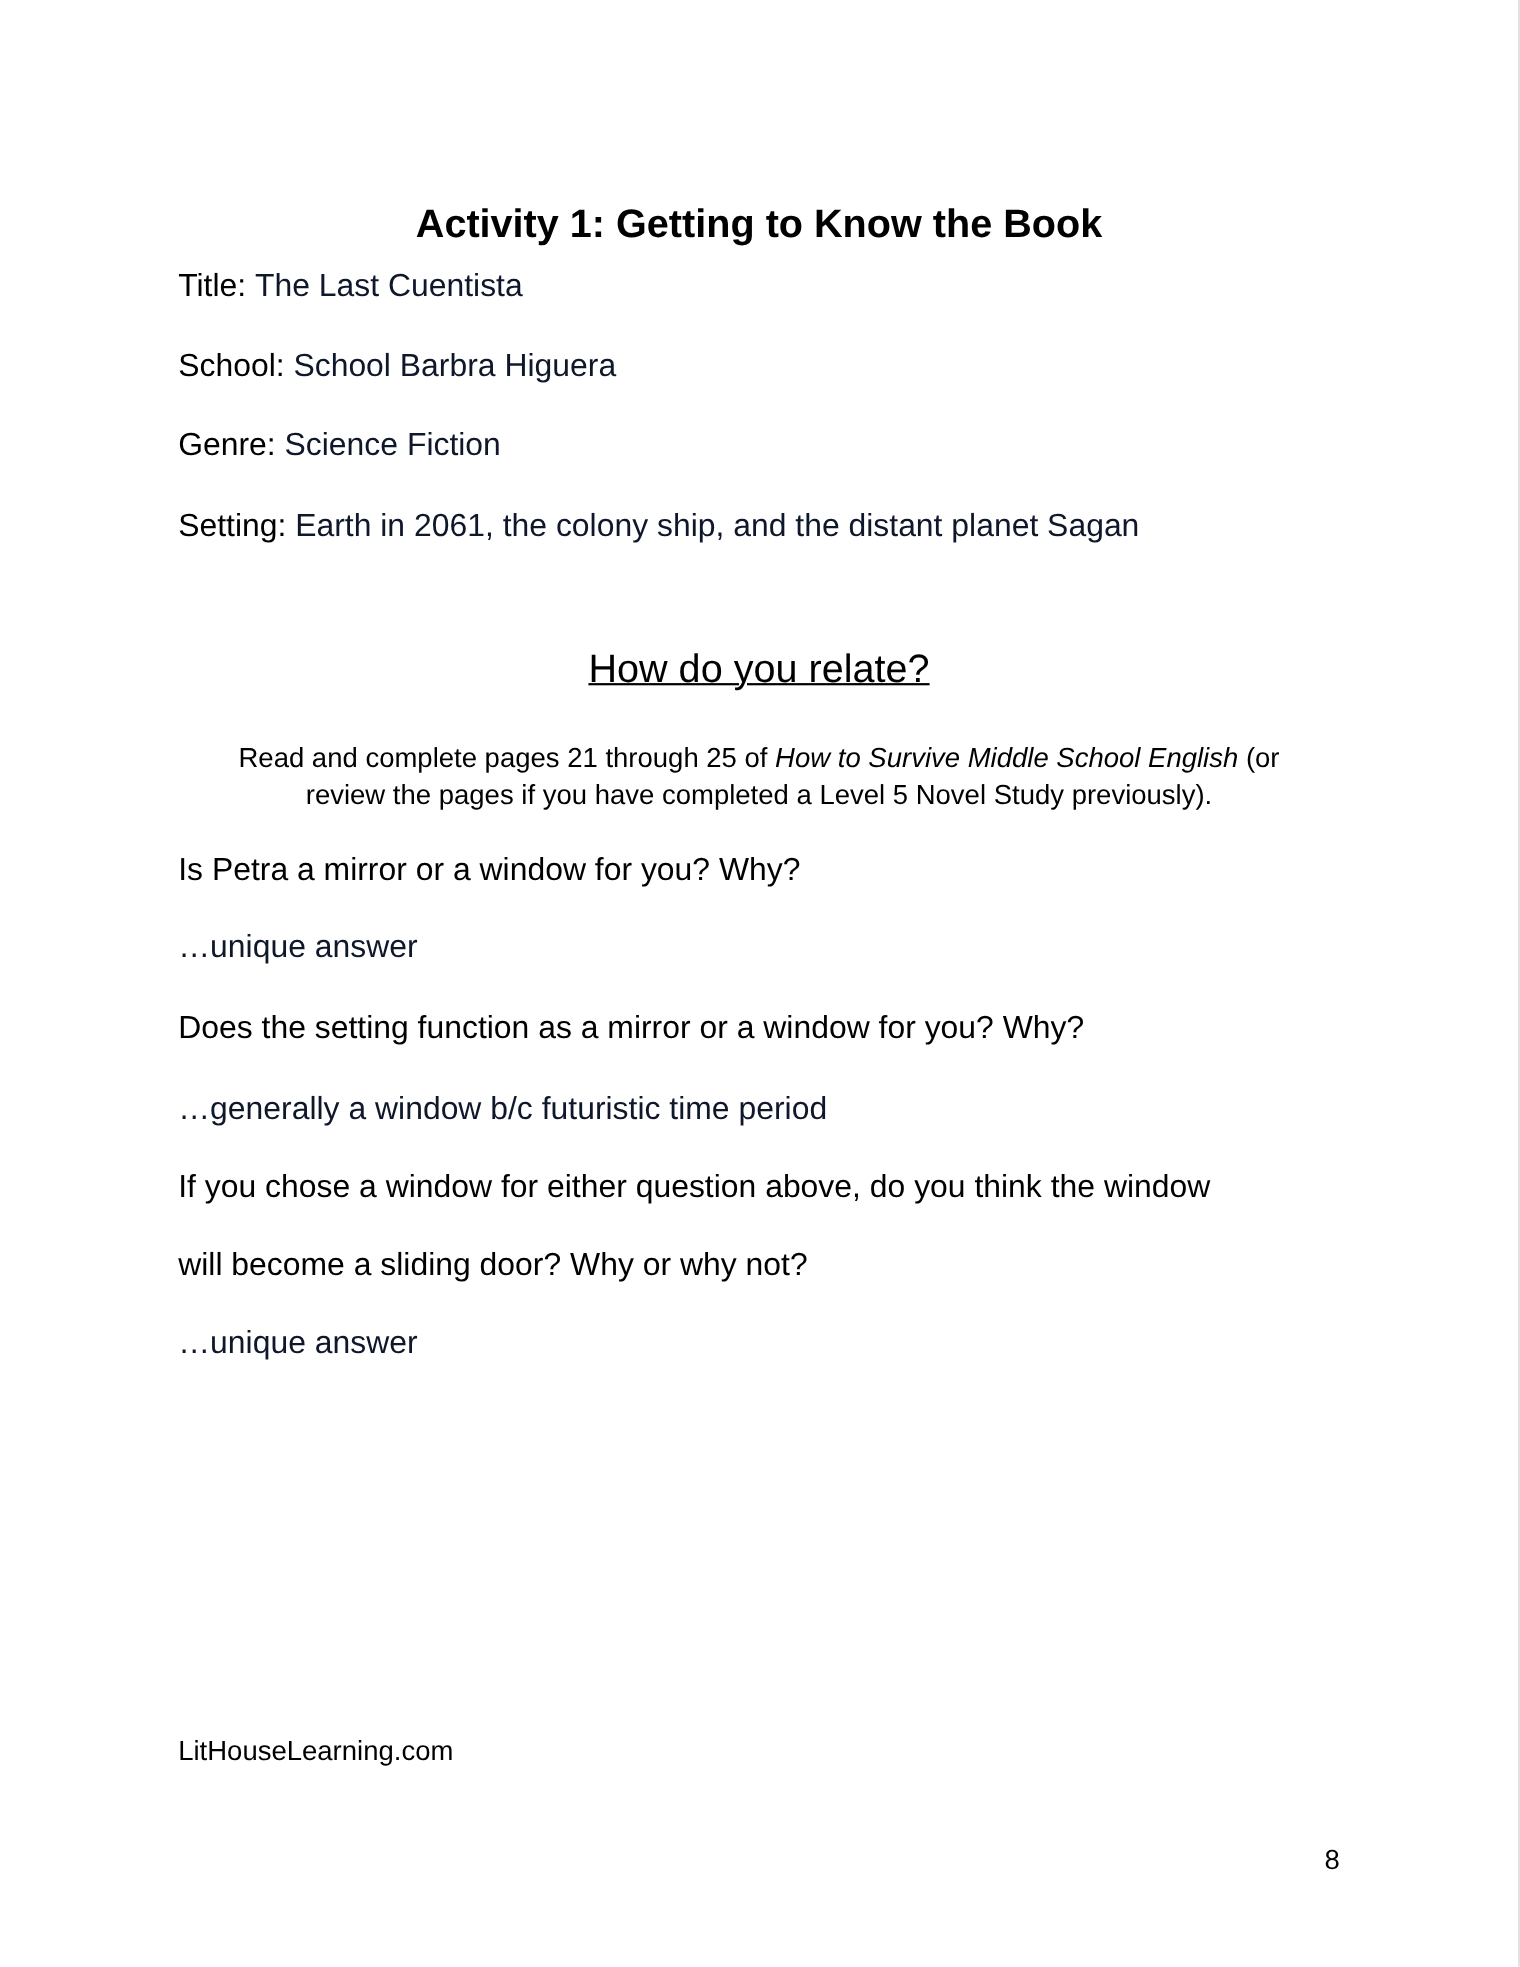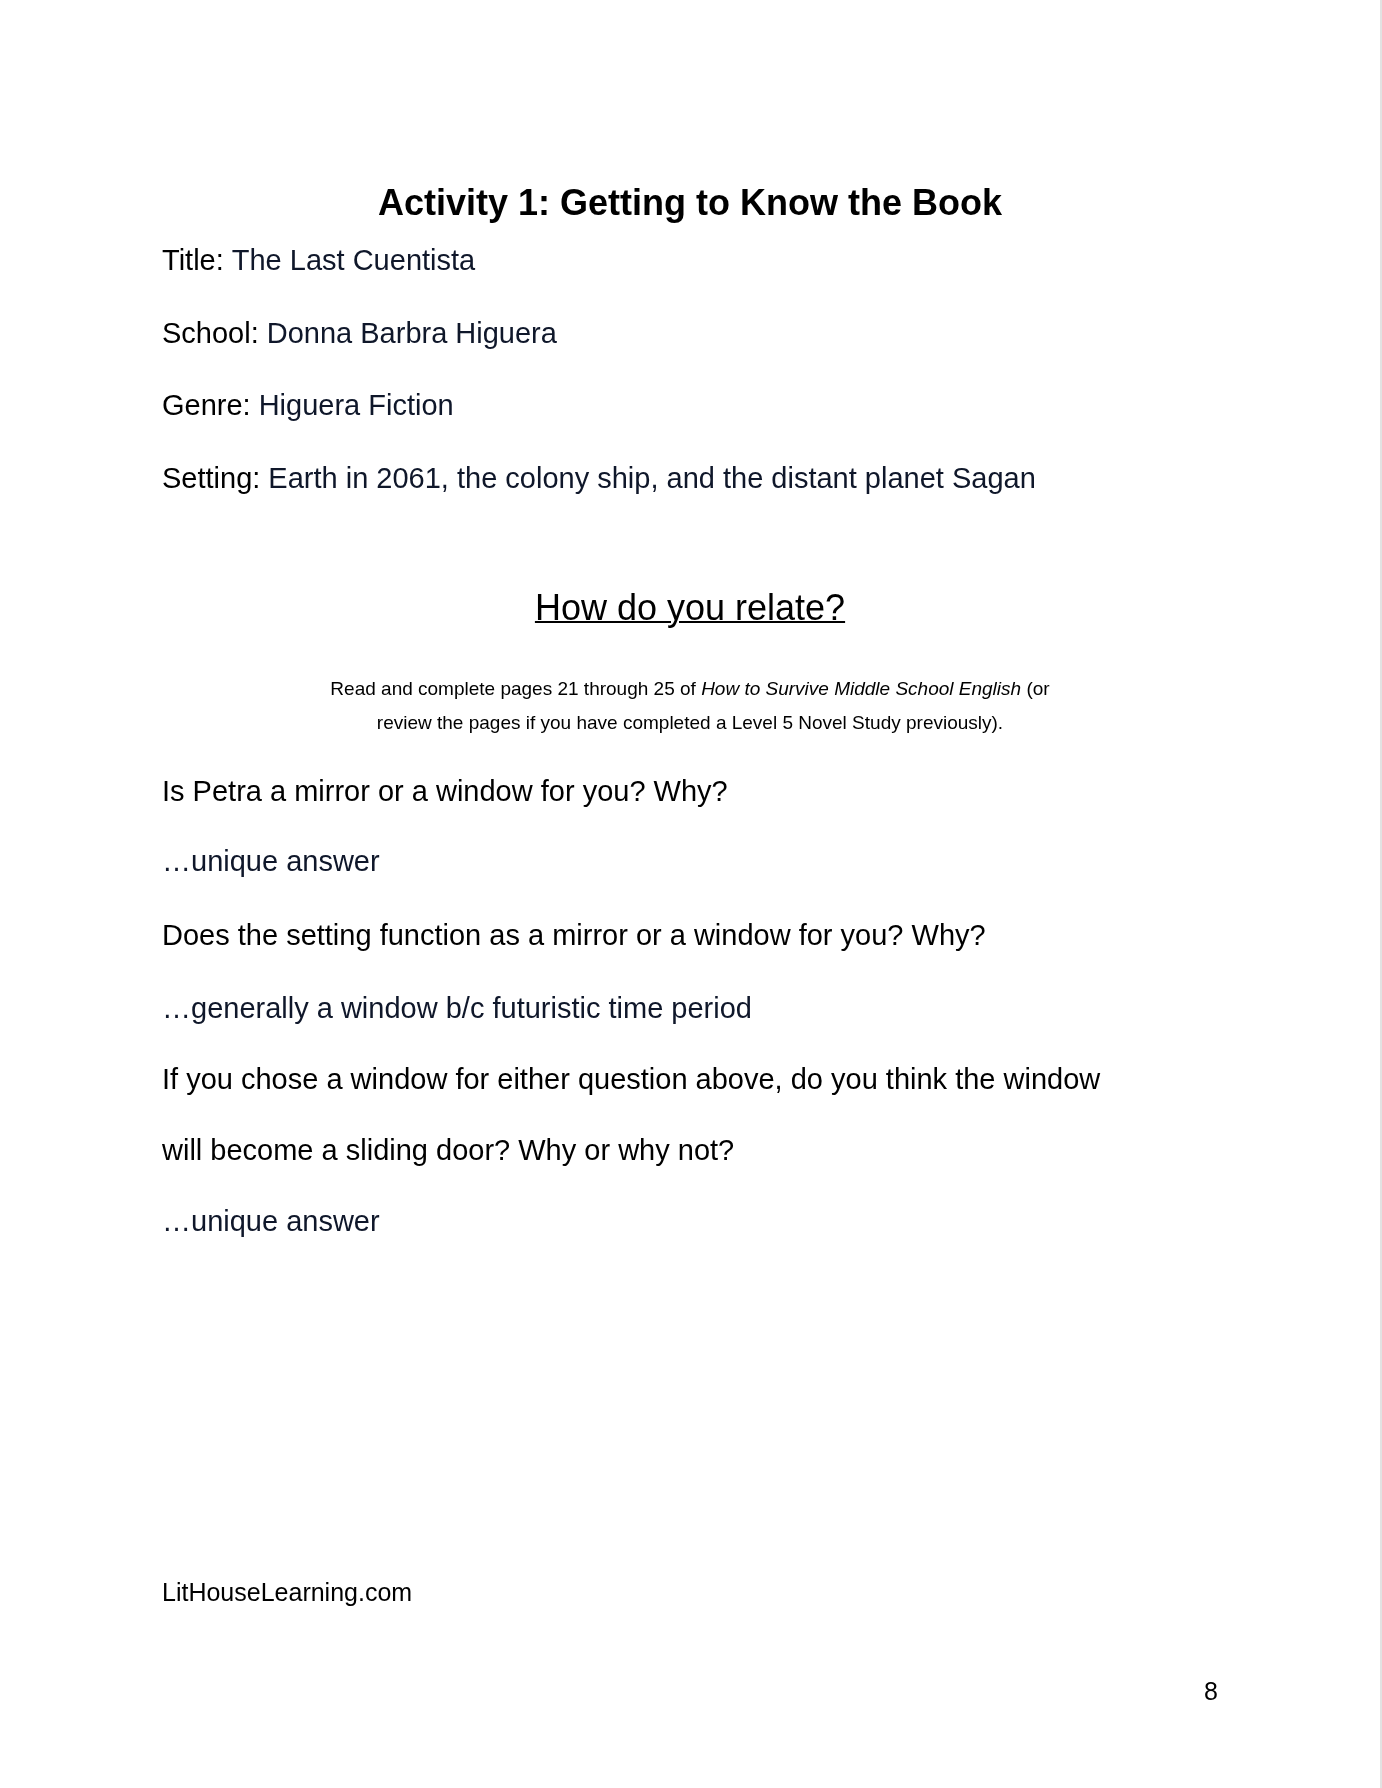--- a/index.html
+++ b/index.html
@@ -38,21 +38,21 @@
     font-size: 36px;
     font-weight: 400;
     line-height: 42px;
     text-align: center;
     text-decoration: underline;
     text-decoration-thickness: 2px;
   }
 
   .instructions {
     top: 672px;
-    font-size: 19px;
+    font-size: 25px;
     line-height: 34px;
     text-align: center;
   }
   .instructions i { font-style: italic; }
 
   .qa { font-size: 29px; line-height: 35px; }
   .qa0 { top: 774px; }
   .qa1 { top: 844px; }
   .qa2 { top: 918px; }
   .qa3 { top: 991px; }
@@ -78,25 +78,25 @@
 
 <div class="page">
 
   <h1 class="abs title">Activity 1: Getting to Know the Book</h1>
 
   <div class="abs meta m0">
     <span class="meta-label">Title:</span><span class="red">The Last Cuentista</span>
   </div>
 
   <div class="abs meta m1">
-    <span class="meta-label">School:</span><span class="red">Donna Barbra Higuera</span>
+    <span class="meta-label">School:</span><span class="red">School Barbra Higuera</span>
   </div>
 
   <div class="abs meta m2">
-    <span class="meta-label">Genre:</span><span class="red">Higuera Fiction</span>
+    <span class="meta-label">Genre:</span><span class="red">Science Fiction</span>
   </div>
 
   <div class="abs meta m3">
     <span class="meta-label">Setting:</span><span class="red">Earth in 2061, the colony ship, and the distant planet Sagan</span>
   </div>
 
   <h2 class="abs heading">How do you relate?</h2>
 
   <div class="abs instructions">
     <span>Read and complete pages 21 through 25 of </span><i>How to Survive Middle School English</i><span> (or</span><br>

